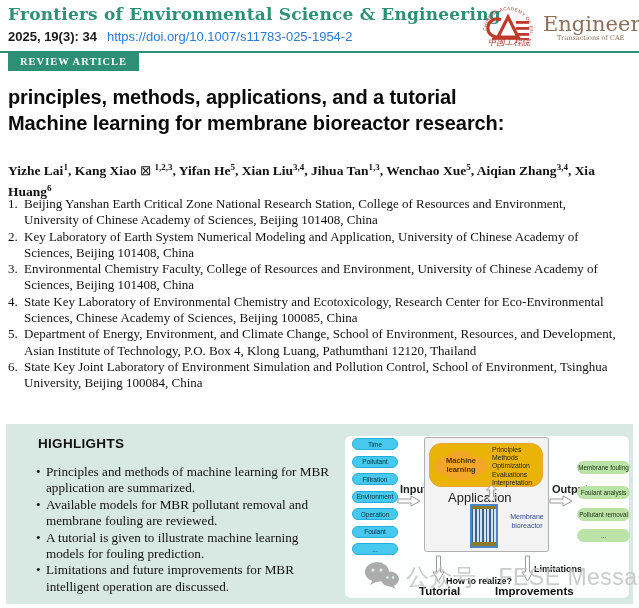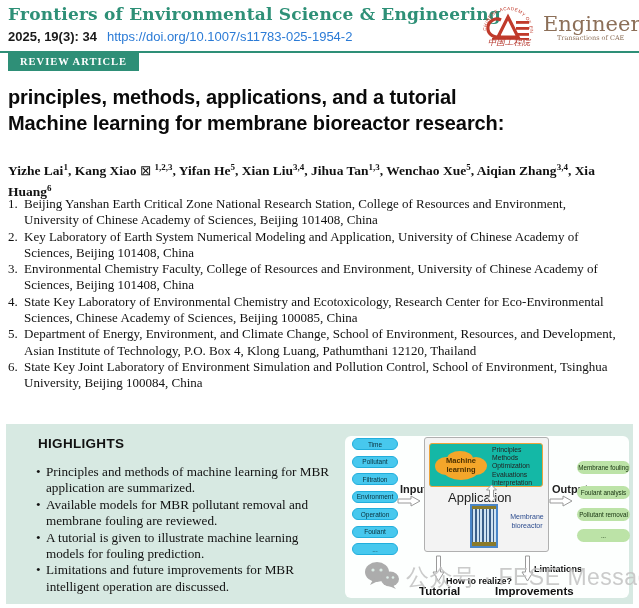--- a/index.html
+++ b/index.html
@@ -77,21 +77,21 @@
   .pill.cyan{left:346px;width:46px;height:12px;border-radius:7px;background:#47C8EE;border:1px solid #21AEDC;box-sizing:border-box;}
   .pill.green{left:571px;width:53px;height:13px;border-radius:7px;background:#BCE3A7;font-size:6.3px;color:#14300e;}
   .io-label{position:absolute;font-size:11px;font-weight:bold;color:#222;}
   .app-label{position:absolute;font-size:13px;font-weight:normal;color:#222;}
   .graybox{
     position:absolute;left:418px;top:13px;width:125px;height:115px;
     background:#F3F3F3;border:1px solid #B0B0B0;border-radius:3px;box-sizing:border-box;
   }
   .ml-panel{
     position:absolute;left:4px;top:5px;width:114px;height:44px;
-    background:#14b8a6;border:1px solid #ECA43C;border-radius:3px;box-sizing:border-box;
+    background:#eab308;border:1px solid #ECA43C;border-radius:12px;box-sizing:border-box;
   }
   .cloud-wrap{position:absolute;left:3px;top:5px;width:56px;height:33px;}
   .cloud-txt{
     position:absolute;left:0;top:8px;width:56px;text-align:center;
     font-size:7.5px;font-weight:bold;color:#4A3000;line-height:8.5px;
   }
   .ml-aspects{position:absolute;left:62px;top:2px;font-size:6.8px;line-height:8.2px;color:#222;}
   .bioreactor{
     position:absolute;left:45px;top:66px;width:28px;height:44px;
     border:2px solid #4A86C8;box-sizing:border-box;background:#D8E9F5;

